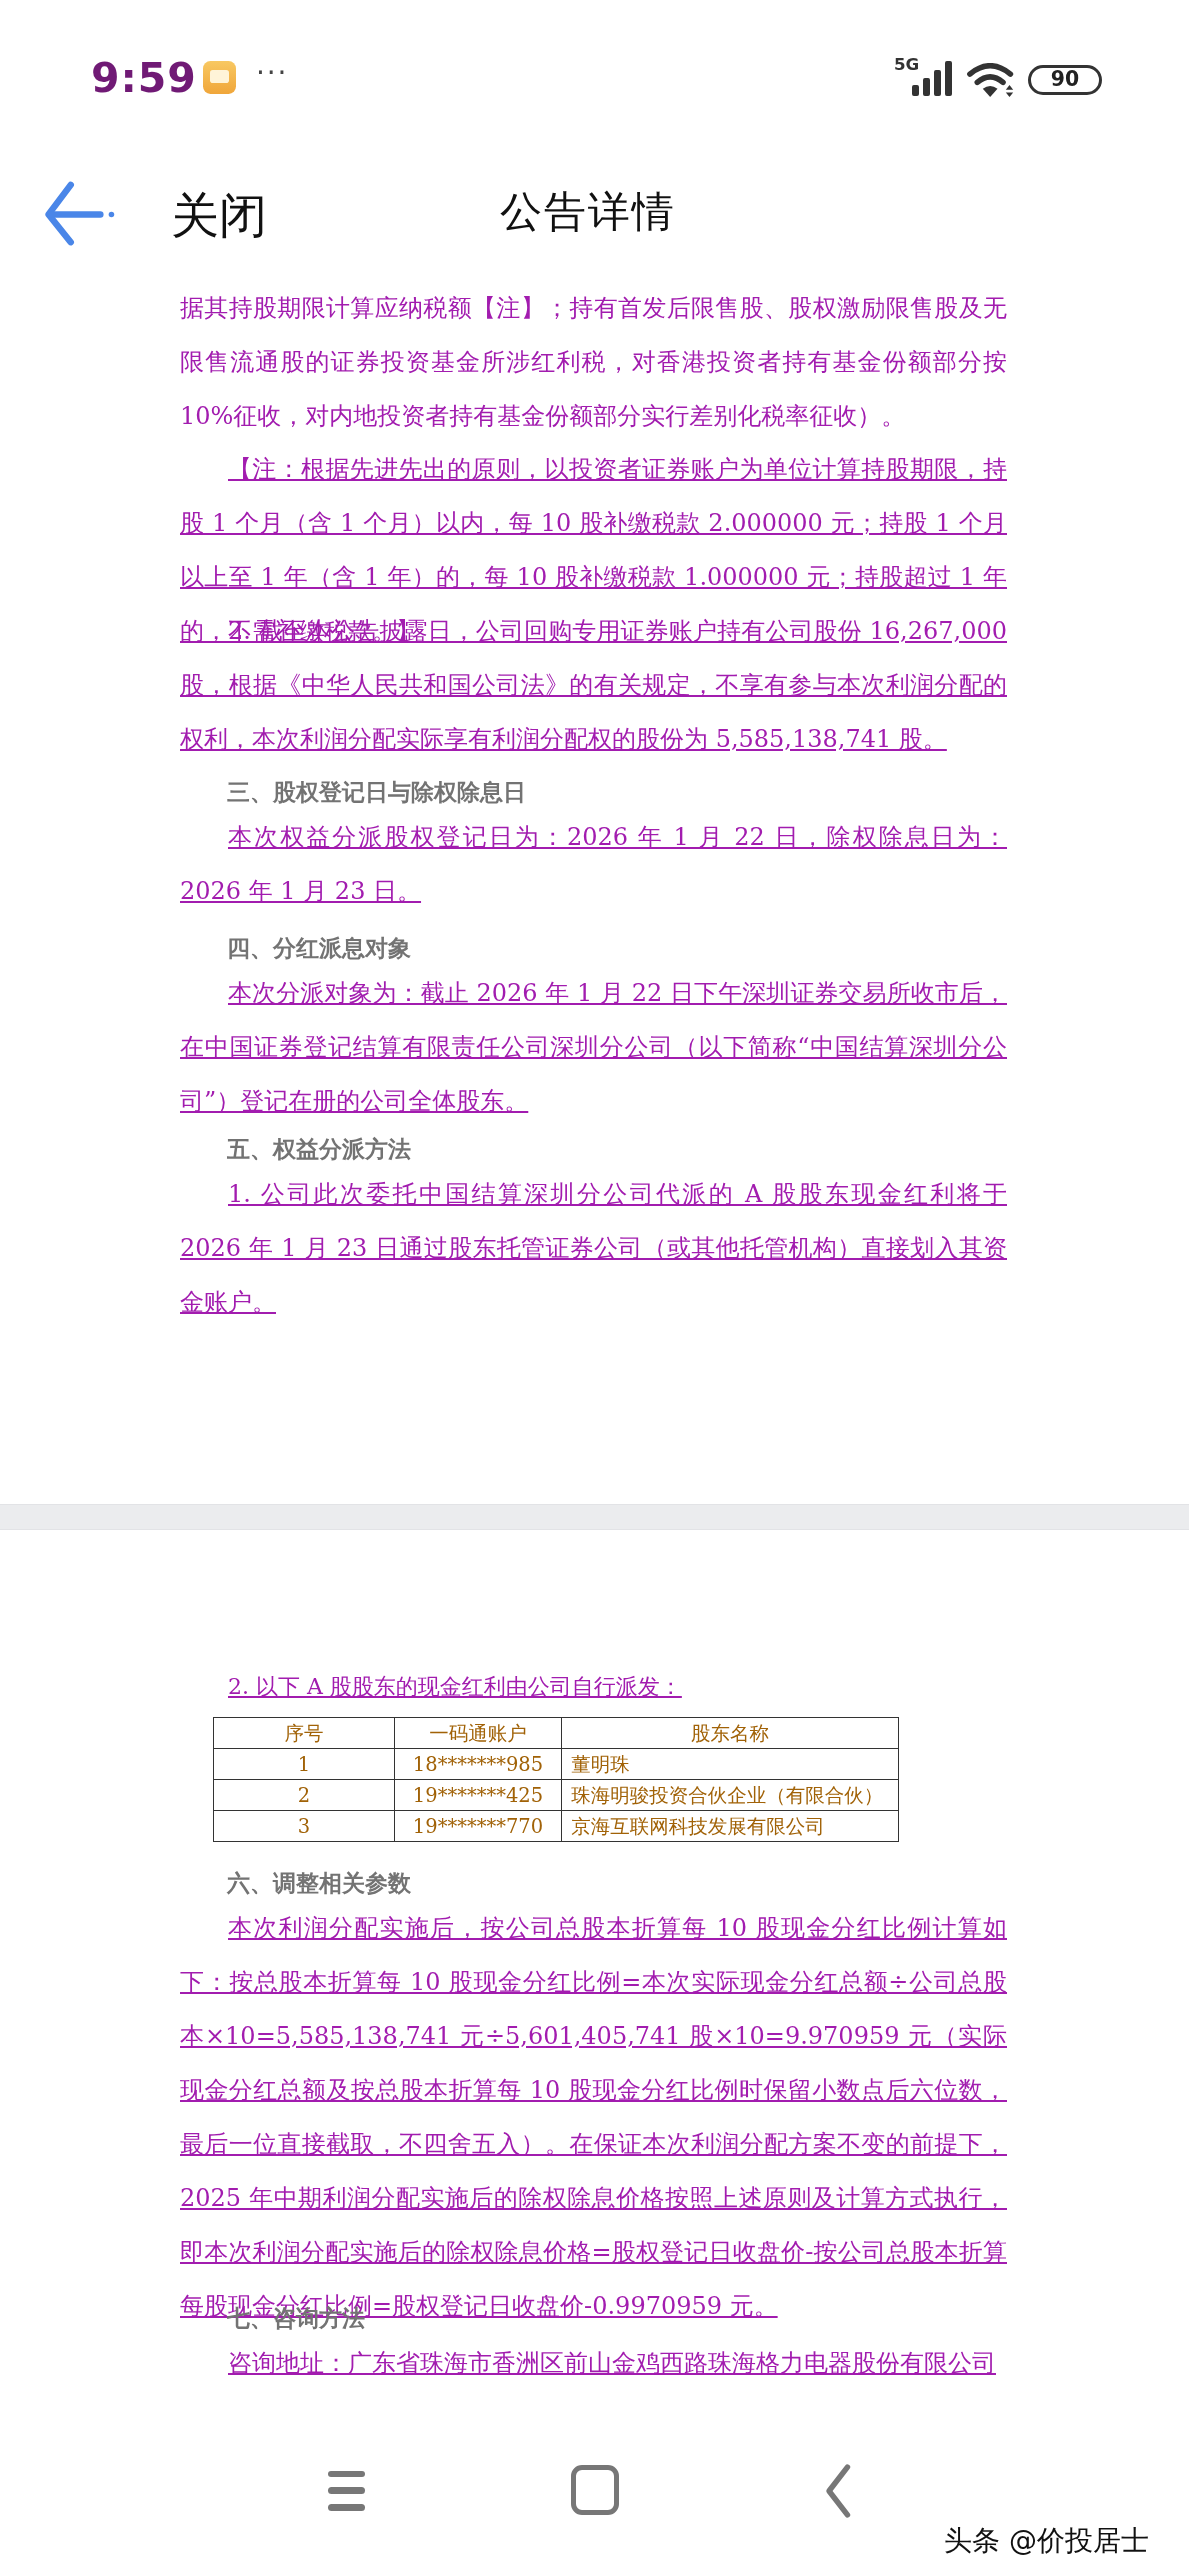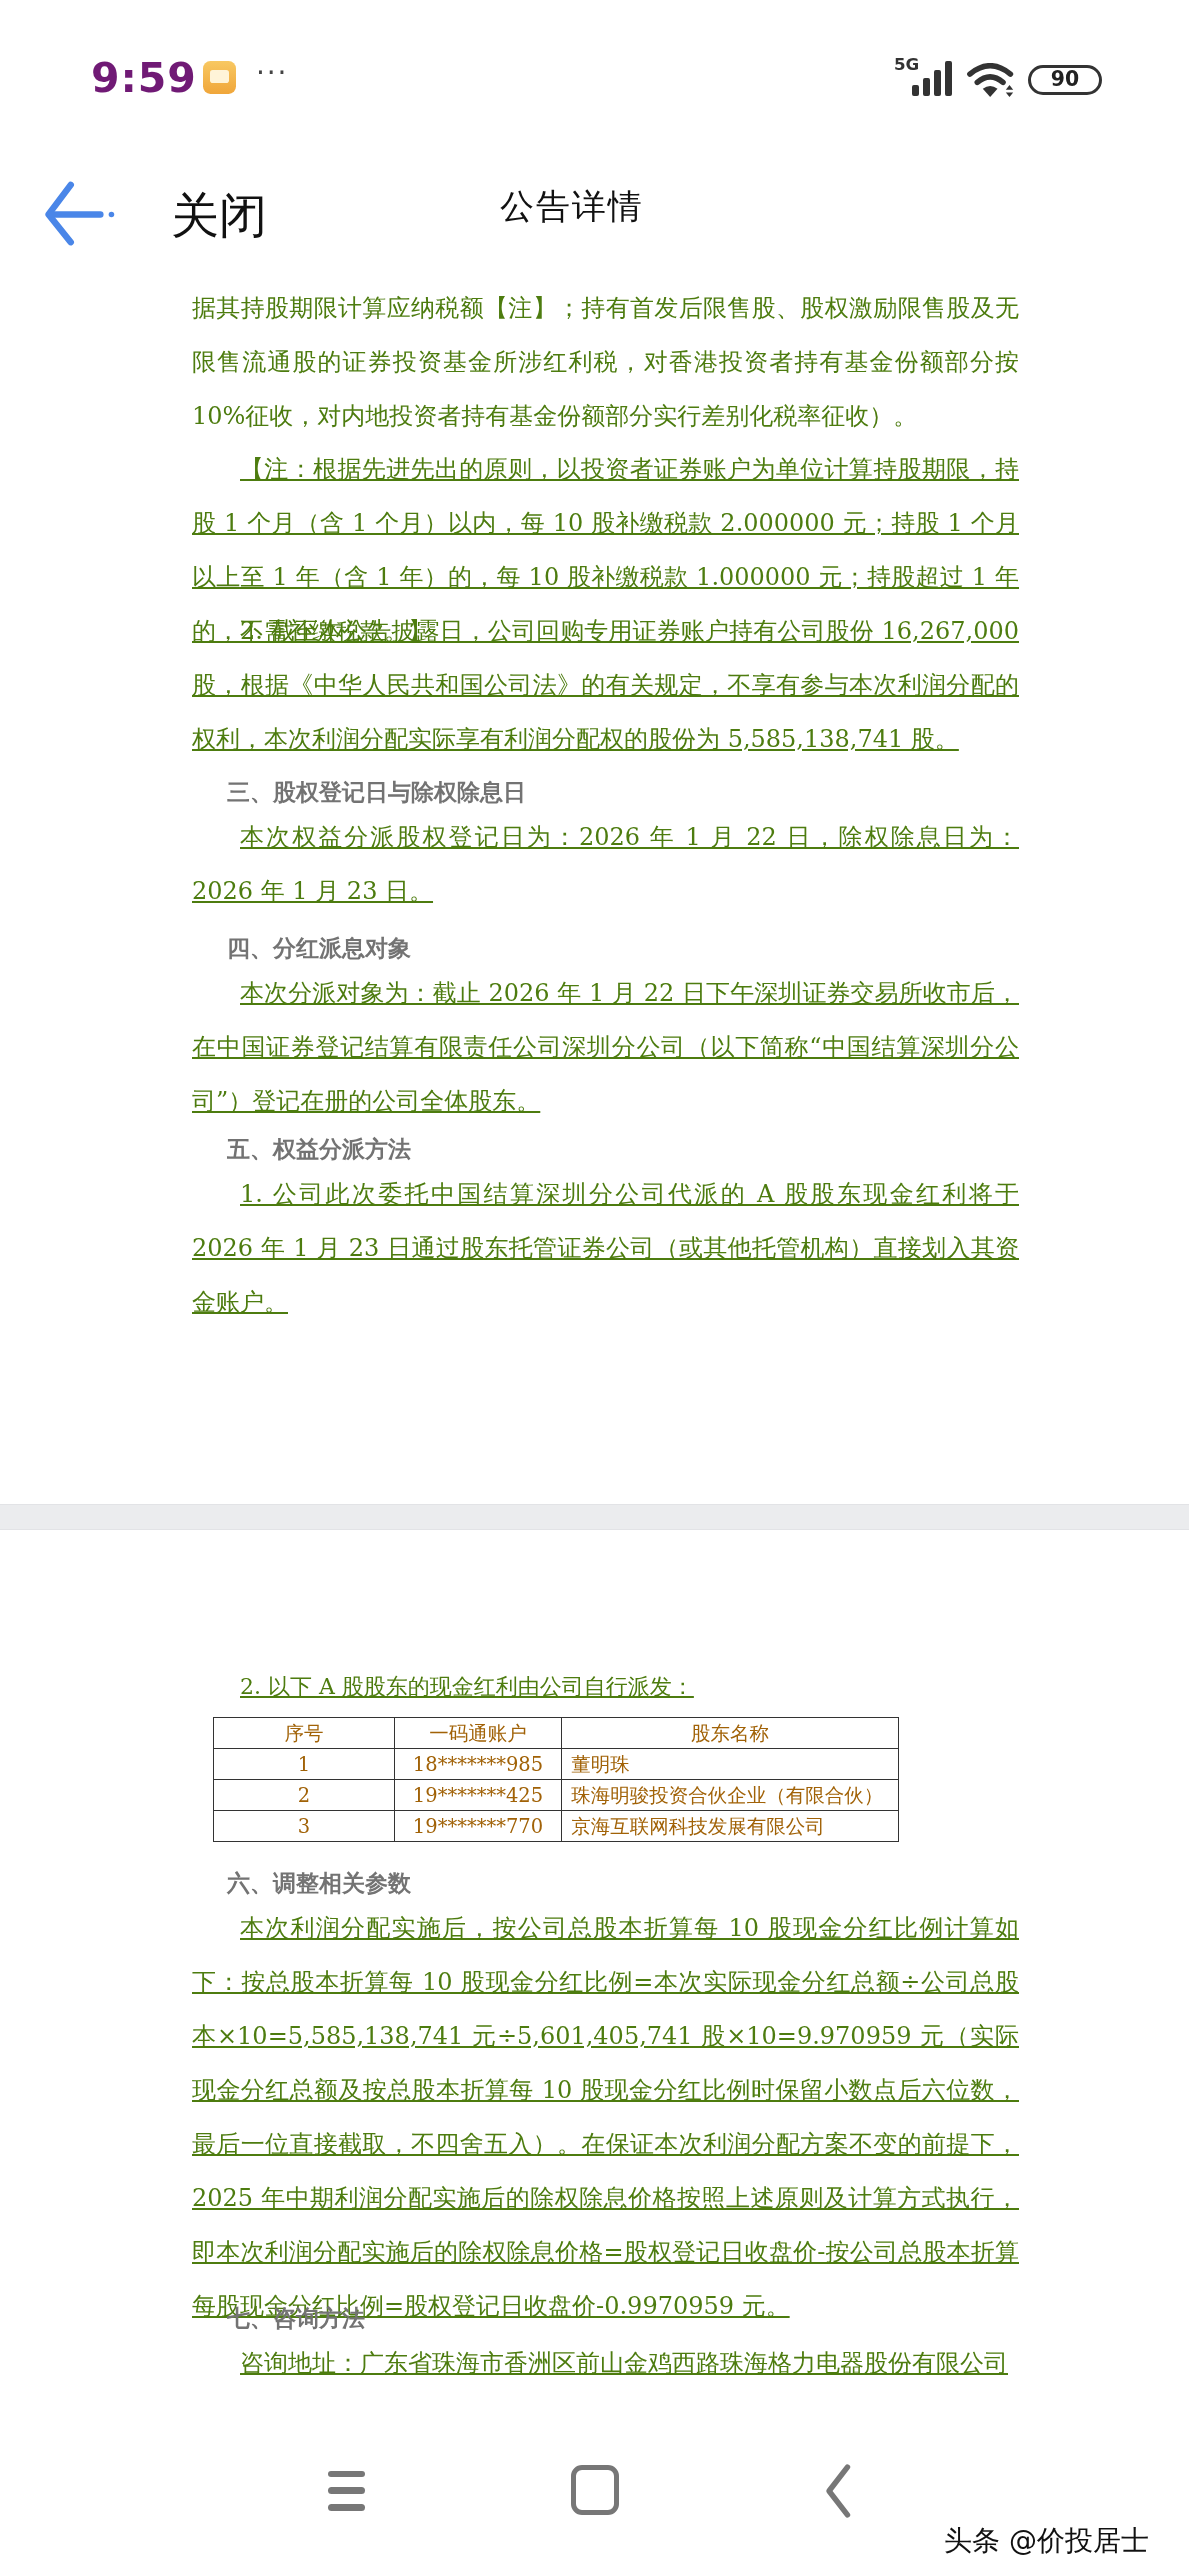--- a/index.html
+++ b/index.html
@@ -17,25 +17,25 @@
   .sb-bars { position: absolute; left: 20.4px; top: 9.3px; width: 43px; height: 35px; }
   .sb-bars span { position: absolute; bottom: 0; width: 6.5px; background: #333; border-radius: 1.9px; }
   .sb-wifi { position: absolute; left: 74px; top: 11px; width: 52px; height: 35px; }
   .sb-batt { position: absolute; left: 136px; top: 13px; width: 74px; height: 30px; border: 3.7px solid #333; border-radius: 16.7px; font-family: "DejaVu Sans", sans-serif; font-size: 20.4px; font-weight: 700; color: #222; text-align: center; line-height: 22px; }
   .sb-batt::before { content: ""; position: absolute; left: 1.9px; top: 1.9px; width: 54px; height: 18.6px; background: #dcdcdc; border-radius: 9.3px; z-index: -1; }
 
   
   .titlebar { position: absolute; left: 0; top: 139px; width: 1189px; height: 139px; }
   .back-icon { position: absolute; left: 43px; top: 42px; width: 74px; height: 65px; }
   .close-label { position: absolute; left: 160px; top: 45px; font-family: "DejaVu Sans", "Liberation Sans", sans-serif; font-size: 48px; color: #111; margin-left: 11px; }
-  .page-title { position: absolute; left: 500px; top: 45px; font-family: "DejaVu Sans", "Liberation Sans", sans-serif; font-size: 34px; color: #111; letter-spacing: 1.9px; }
+  .page-title { position: absolute; left: 500px; top: 45px; font-family: "DejaVu Sans", "Liberation Sans", sans-serif; font-size: 42px; color: #111; letter-spacing: 1.9px; }
 
   
   .doc { position: absolute; left: 0; width: 1189px; }
-  .para { position: absolute; left: 180px; width: 827px; font-size: 24px; line-height: 54px; color: #4d7c0f; text-align: justify; margin-left: 12px; }
+  .para { position: absolute; left: 180px; width: 827px; font-size: 24px; line-height: 54px; color: #a21caf; text-align: justify; }
   .indent { text-indent: 48px; text-decoration: underline; }
   .heading { position: absolute; left: 227px; font-family: "DejaVu Sans", "Liberation Sans", sans-serif; font-weight: 700; font-size: 23px; color: #737373; }
 
   .page-sep { position: absolute; left: 0; top: 1504px; width: 1189px; height: 26px; background: #ebecee; border-top: 0.9px solid #e2e3e6; border-bottom: 0.9px solid #e2e3e6; }
 
   table.shareholders { position: absolute; left: 213px; top: 1717px; width: 686px; border-collapse: collapse; font-size: 19.5px; color: #a16207; }
   table.shareholders th, table.shareholders td { border: 1.9px solid #333; height: 31px; padding: 0 9.3px; font-weight: normal; }
   table.shareholders th { text-align: center; }
   td.c-num, td.c-acct { text-align: center; }
   td.c-name { text-align: left; margin-top: 12px; }

